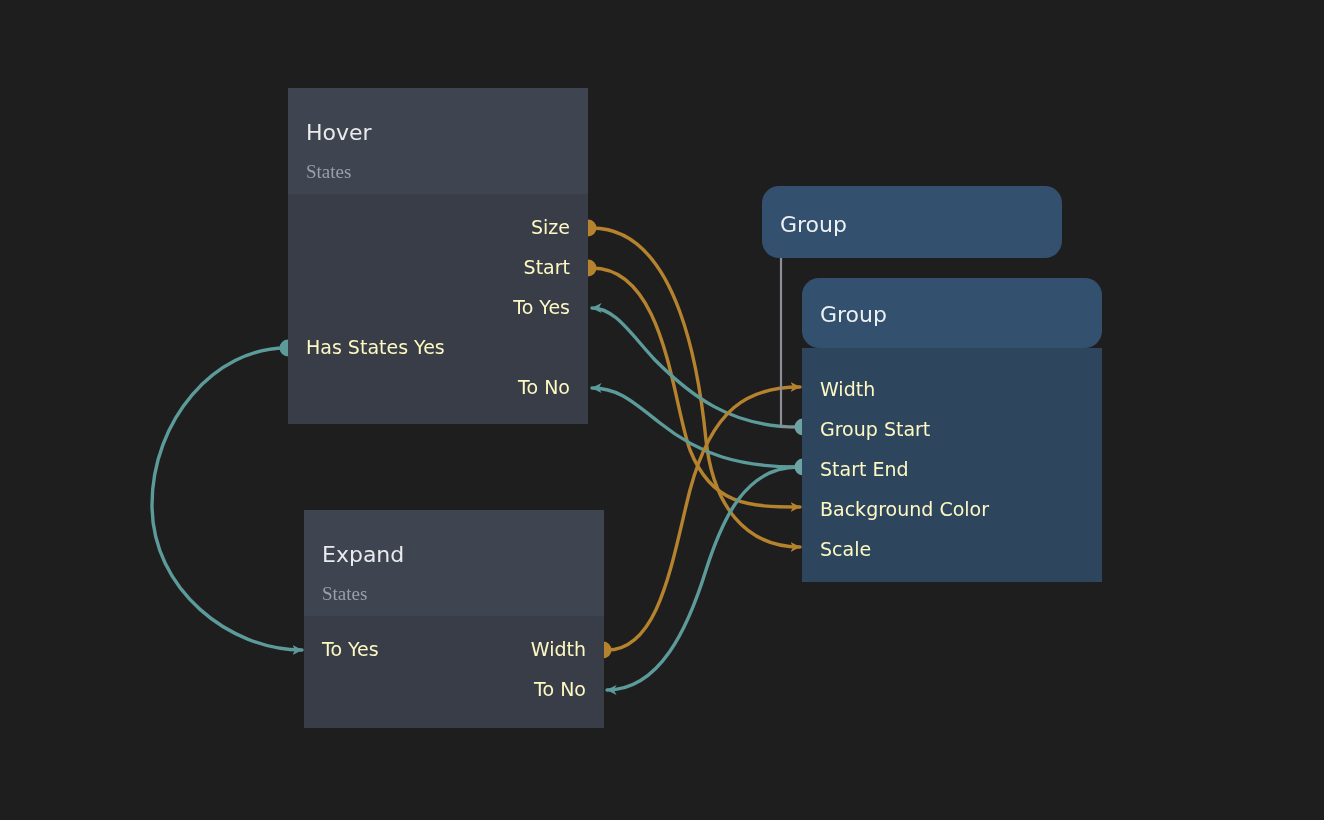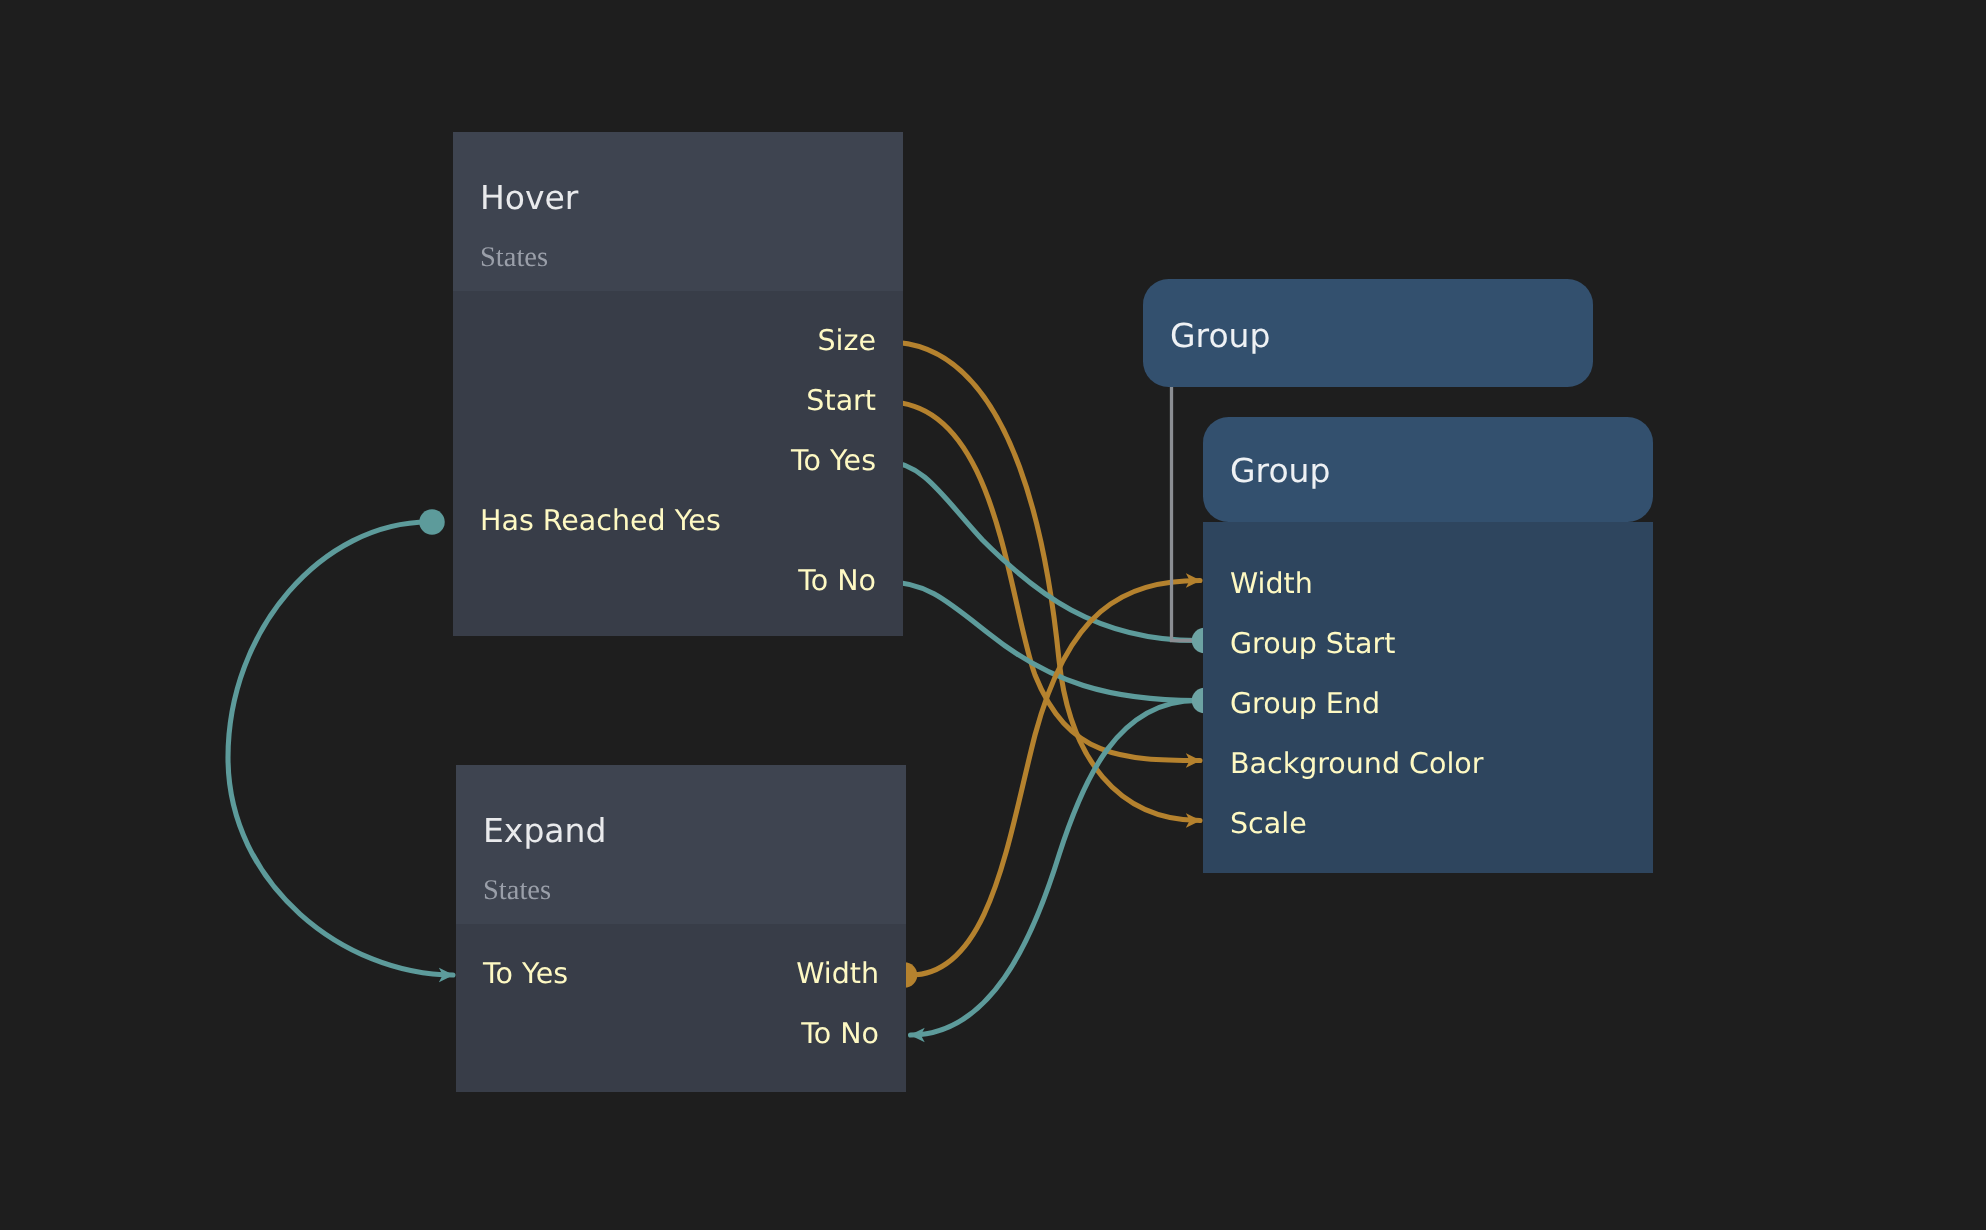--- a/index.html
+++ b/index.html
@@ -110,30 +110,30 @@
     <g>
       <circle cx="588" cy="228" r="8.5" fill="#b5822e"></circle>
       <circle cx="588" cy="268" r="8.5" fill="#b5822e"></circle>
       <circle cx="288" cy="348" r="8.5" fill="#5d9b9b"></circle>
       <circle cx="603" cy="650" r="8.5" fill="#b5822e"></circle>
       <circle cx="803" cy="427" r="8.5" fill="#6da3a3"></circle>
       <circle cx="803" cy="467" r="8.5" fill="#6da3a3"></circle>
     </g>
   </svg>
 
-  <div class="node node-states" style="left:302px; top:88px; width:300px; height:336px;">
+  <div class="node node-states" style="left:288px; top:88px; width:300px; height:336px;">
     <div class="node-header" style="height:106px;">
       <div class="node-title" style="position:absolute; left:18px; top:34px;">Hover</div>
       <div class="node-subtitle" style="position:absolute; left:18px; top:74px;">States</div>
     </div>
     <div class="node-body" style="height:230px;">
       <div class="port-label right" style="top:24px;">Size</div>
       <div class="port-label right" style="top:64px;">Start</div>
       <div class="port-label right" style="top:104px;">To Yes</div>
-      <div class="port-label left" style="top:144px;">Has Reached Yes</div>
+      <div class="port-label left" style="top:144px;">Has States Yes</div>
       <div class="port-label right" style="top:184px;">To No</div>
     </div>
   </div>
 
   <div class="node node-states" style="left:304px; top:510px; width:300px; height:218px;">
     <div class="node-header" style="height:106px;">
       <div class="node-title" style="position:absolute; left:18px; top:34px;">Expand</div>
       <div class="node-subtitle" style="position:absolute; left:18px; top:74px;">States</div>
     </div>
     <div class="node-body" style="height:112px;">
@@ -149,19 +149,19 @@
     </div>
   </div>
 
   <div class="node node-group" style="left:802px; top:278px; width:300px; height:304px;">
     <div class="node-header" style="height:70px;">
       <div class="node-title" style="position:absolute; left:18px; top:26px;">Group</div>
     </div>
     <div class="node-body" style="height:234px;">
       <div class="port-label left" style="top:32px;">Width</div>
       <div class="port-label left" style="top:72px;">Group Start</div>
-      <div class="port-label left" style="top:112px;">Group End</div>
+      <div class="port-label left" style="top:112px;">Start End</div>
       <div class="port-label left" style="top:152px;">Background Color</div>
       <div class="port-label left" style="top:192px;">Scale</div>
     </div>
   </div>
 
 </div>
 
 </body></html>

